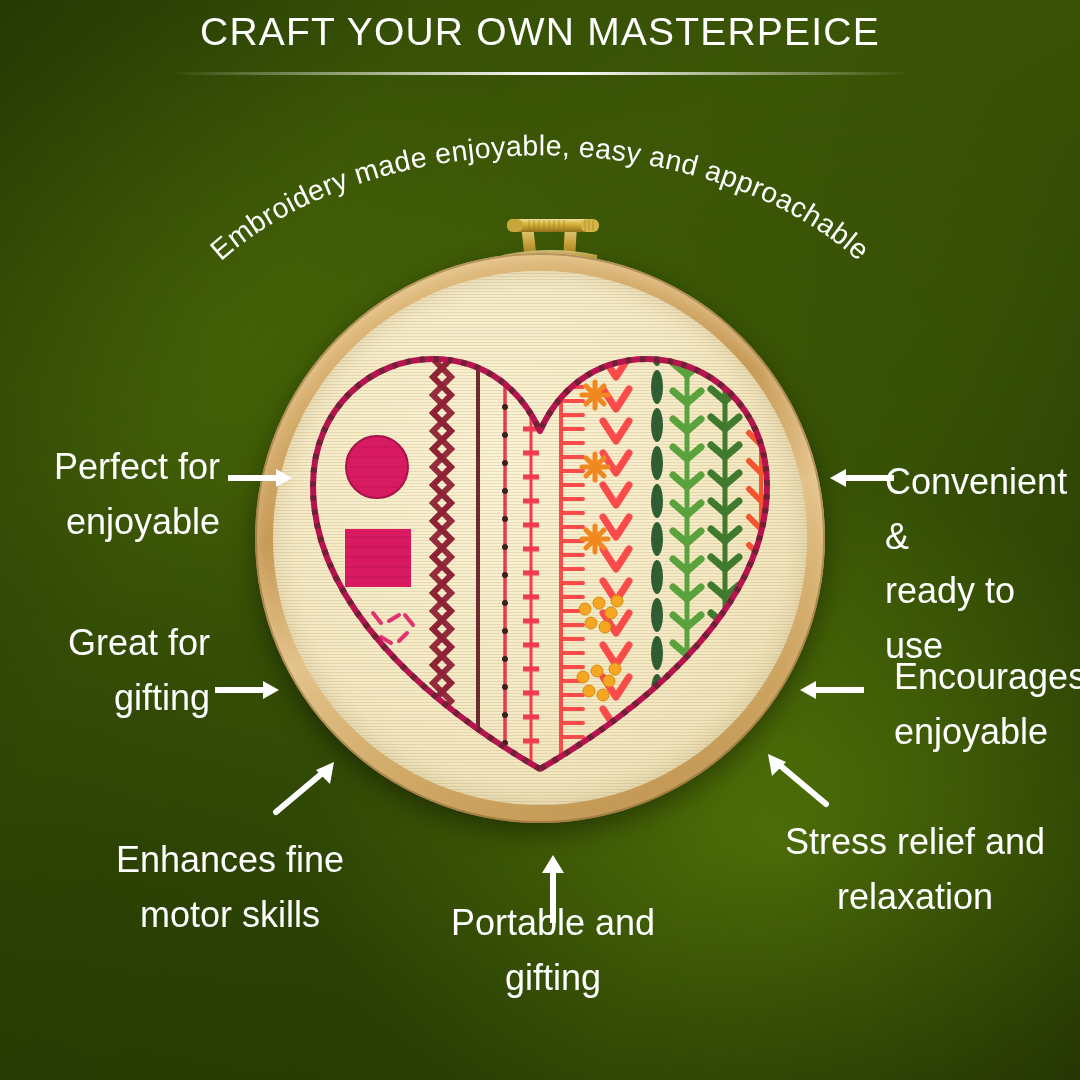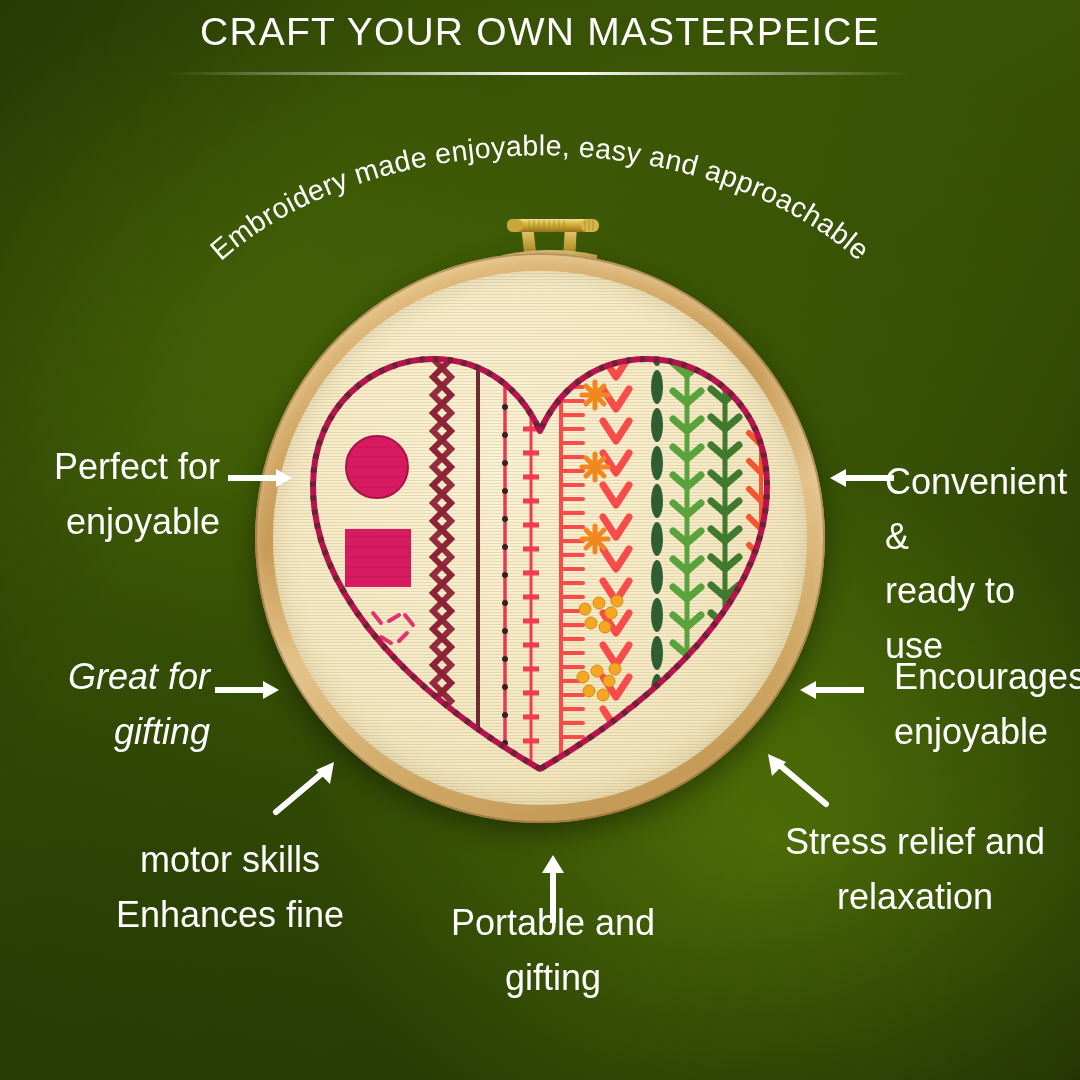--- a/index.html
+++ b/index.html
@@ -451,34 +451,34 @@
     <div>Perfect for</div>
     <div>enjoyable</div>
   </div>
   <div class="arrow" style="left:228px;top:466px;">
     <svg width="64" height="24" viewBox="0 0 64 24">
       <line x1="0" y1="12" x2="50" y2="12" stroke="#fff" stroke-width="6"></line>
       <path d="M48,3 L64,12 L48,21 Z" fill="#fff"></path>
     </svg>
   </div>
 
-  <div class="lbl r" style="left:40px;top:650px;width:170px;font-style:italic;">
+  <div class="lbl r" style="left:40px;top:616px;width:170px;">
     <div>Great for</div>
     <div>gifting</div>
   </div>
   <div class="arrow" style="left:215px;top:678px;">
     <svg width="64" height="24" viewBox="0 0 64 24">
       <line x1="0" y1="12" x2="50" y2="12" stroke="#fff" stroke-width="6"></line>
       <path d="M48,3 L64,12 L48,21 Z" fill="#fff"></path>
     </svg>
   </div>
 
   <div class="lbl c" style="left:110px;top:833px;width:240px;">
+    <div>Enhances fine</div>
     <div>motor skills</div>
-    <div>Enhances fine</div>
   </div>
   <div class="arrow" style="left:272px;top:760px;">
     <svg width="66" height="56" viewBox="0 0 66 56">
       <line x1="4" y1="52" x2="54" y2="10" stroke="#fff" stroke-width="6" stroke-linecap="round"></line>
       <path d="M62,2 L58,24 L44,10 Z" fill="#fff"></path>
     </svg>
   </div>
 
   <div class="lbl c" style="left:423px;top:896px;width:260px;">
     <div>Portable and</div>

